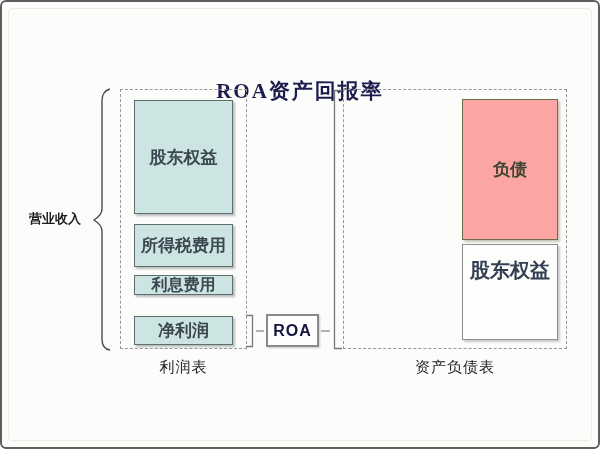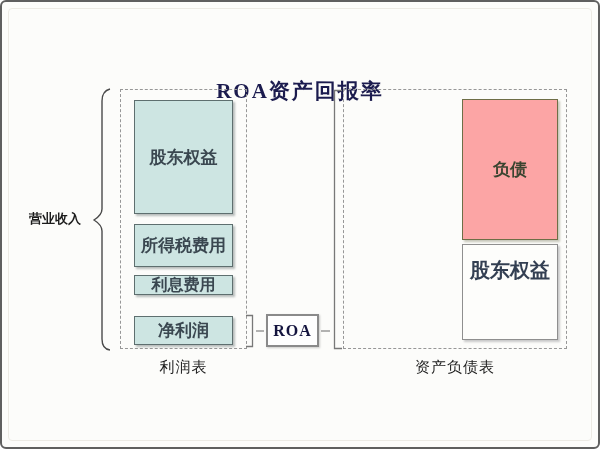--- a/index.html
+++ b/index.html
@@ -56,21 +56,21 @@
   .cap-income{left:118px;top:356px;width:127px;}
   .cap-balance{left:341px;top:356px;width:224px;}
   .revenue-label{
     position:absolute;left:16px;top:208px;width:74px;text-align:center;
     font-size:13px;font-weight:bold;color:#1b1b1b;
   }
   .roa-box{
     position:absolute;left:264px;top:312px;width:53px;height:33px;
     box-sizing:border-box;background:#fefefe;border:2px solid #8a8a8a;
     box-shadow:1px 1px 2px rgba(0,0,0,0.2);display:flex;align-items:center;
-    justify-content:center;font-family:Liberation Serif, serif;
+    justify-content:center;font-family:Liberation Sans, sans-serif;
     font-weight:bold;font-size:16px;color:#14143e;letter-spacing:1px;
   }
   svg.overlay{position:absolute;left:0;top:0;pointer-events:none;}
 </style>
 </head>
 <body>
 
 <div class="stage">
   <div class="inner-frame"></div>
 

